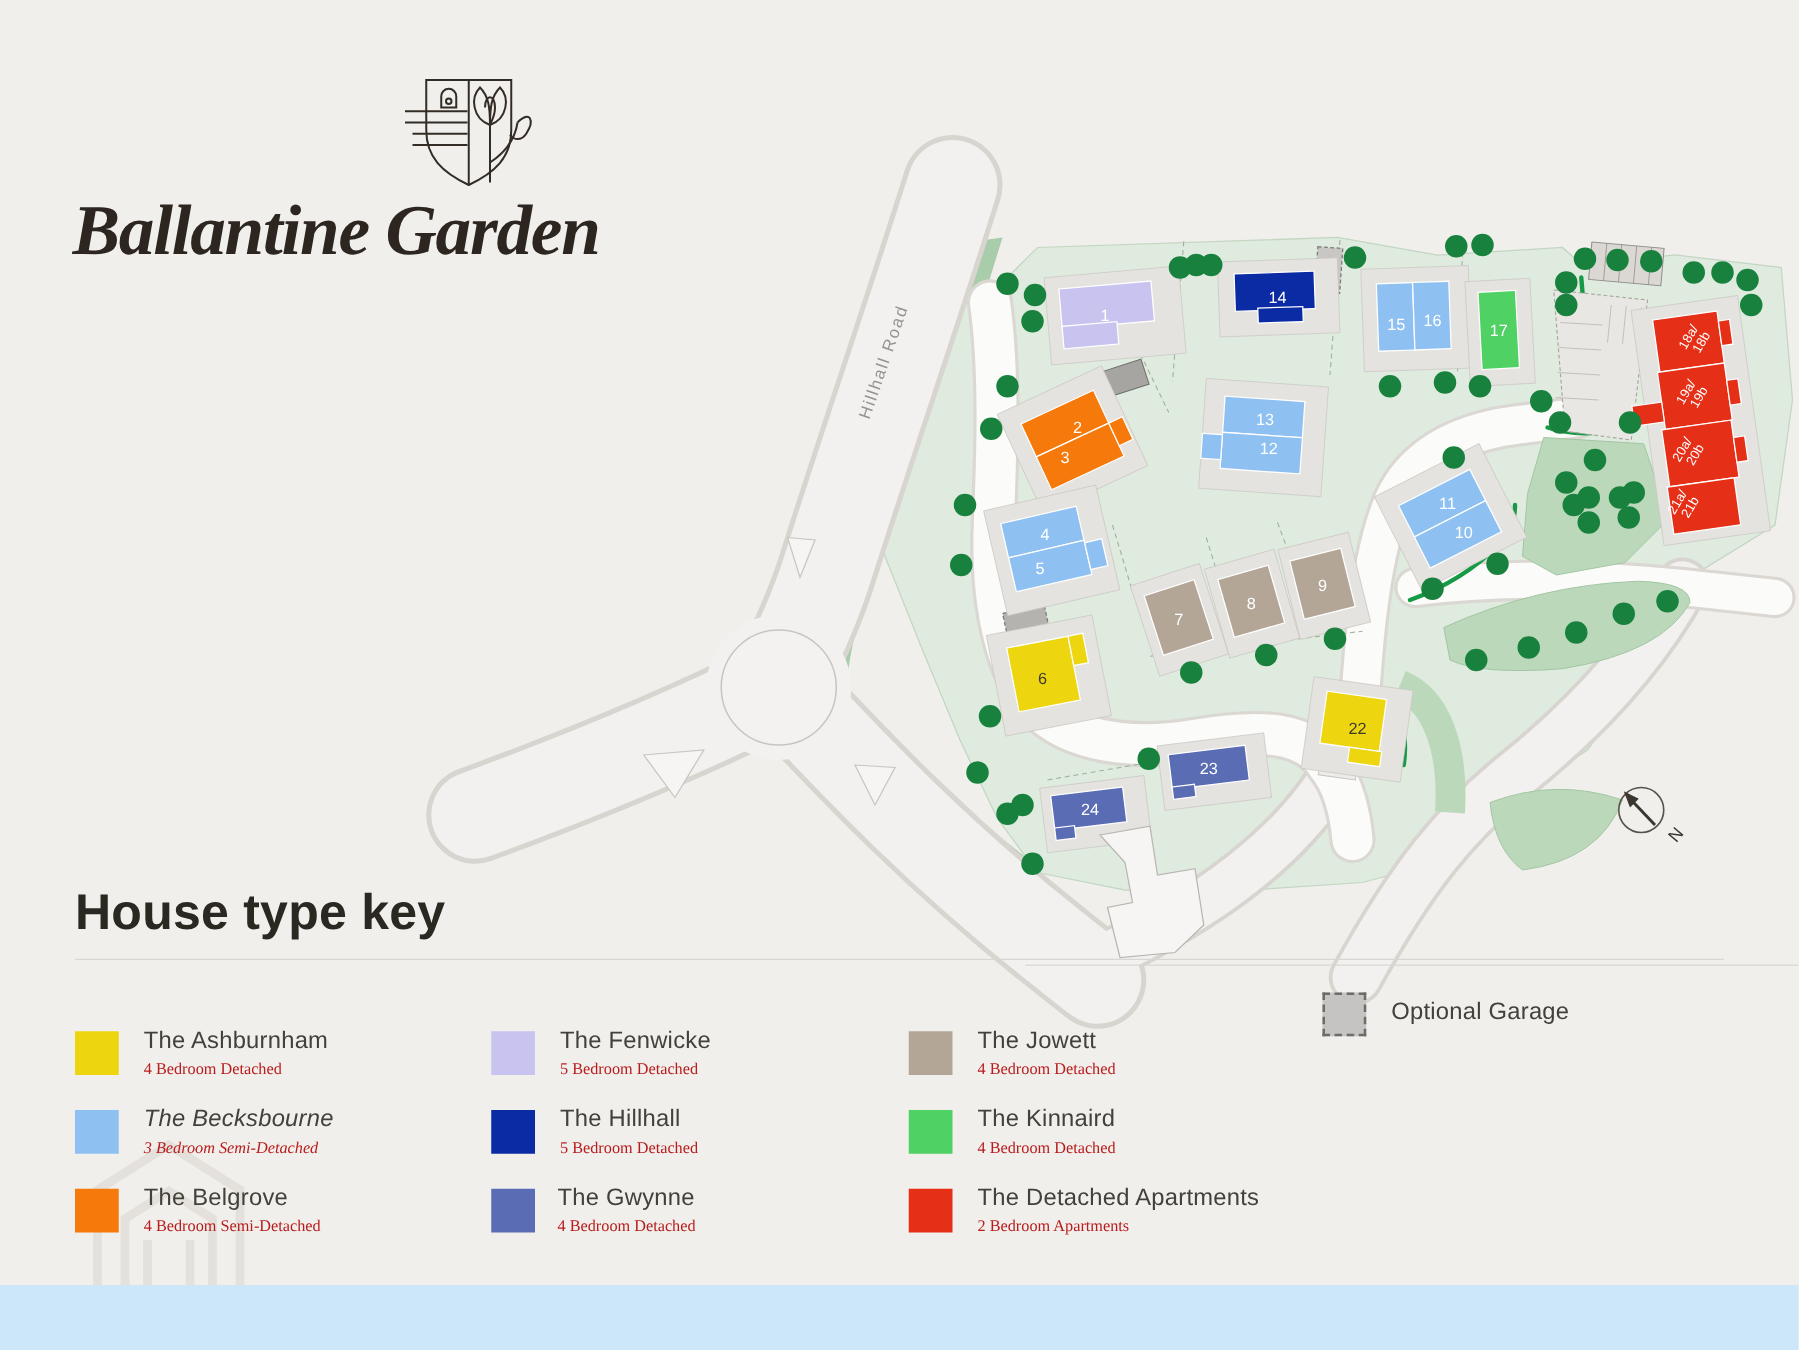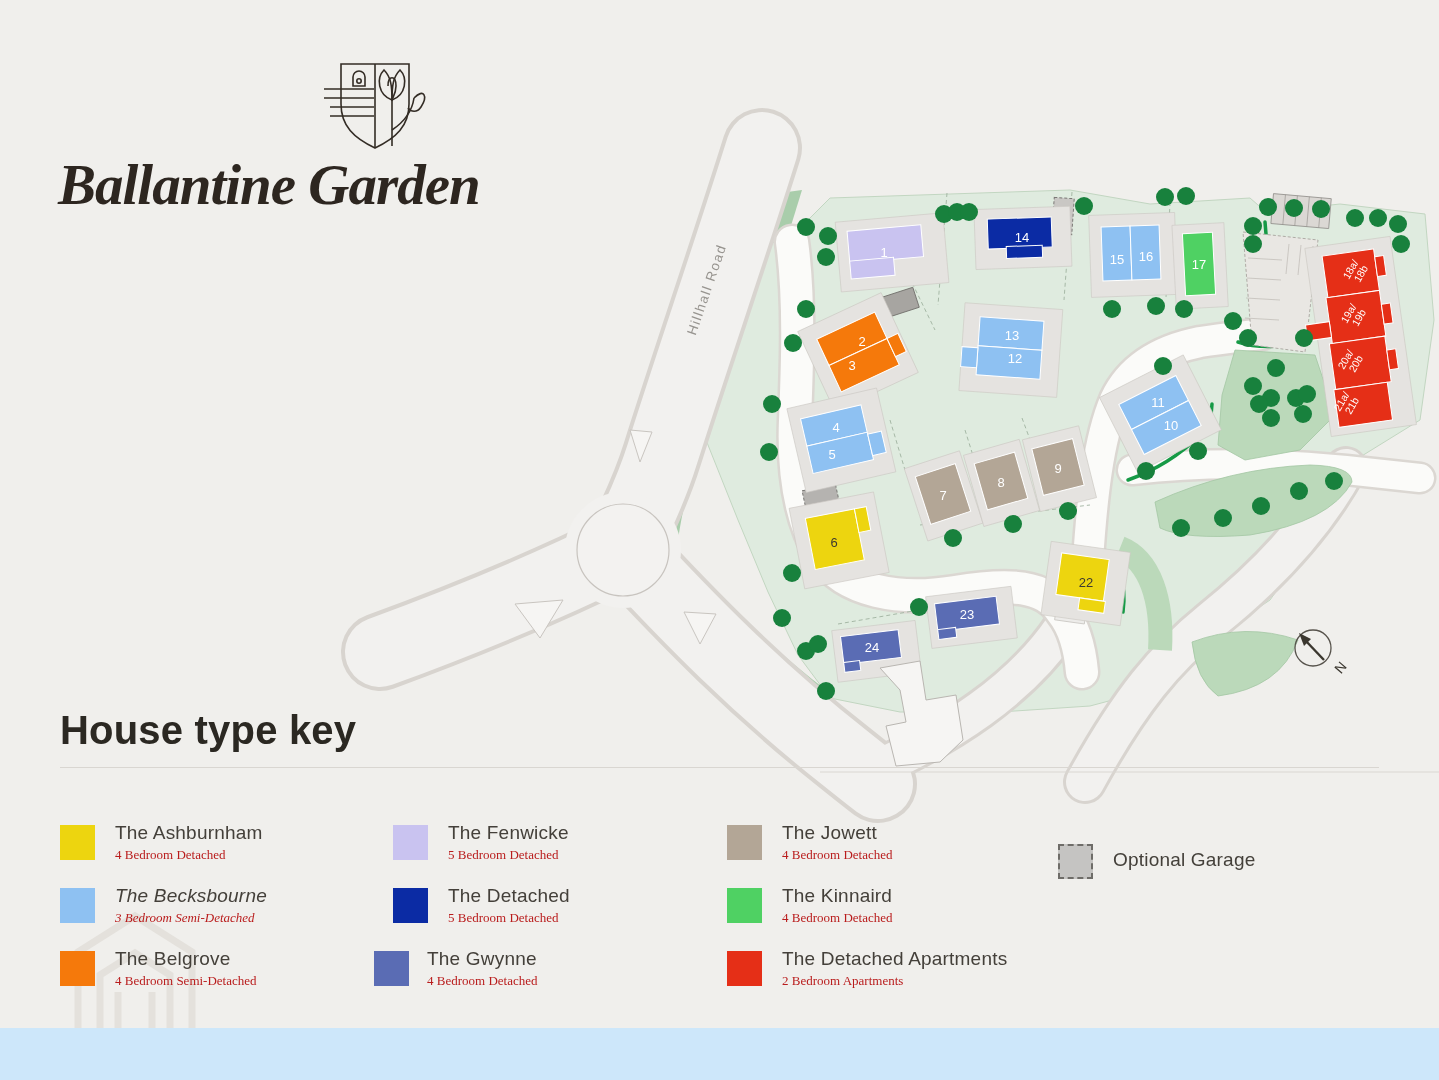--- a/index.html
+++ b/index.html
@@ -425,25 +425,25 @@
 <div class="legend-item" style="left:393px;top:822px;">
   <div class="swatch" style="background:#C9C3F0"></div>
   <div>
         <div class="lname">The Fenwicke</div>
        <div class="ldesc">5 Bedroom Detached</div>
       </div>
 </div>
 <div class="legend-item" style="left:393px;top:885px;">
   <div class="swatch" style="background:#0B2BA4"></div>
   <div>
-        <div class="lname">The Detached</div>
+        <div class="lname">The Hillhall</div>
        <div class="ldesc">5 Bedroom Detached</div>
       </div>
 </div>
-<div class="legend-item" style="left:374px;top:948px;gap:18px;">
+<div class="legend-item" style="left:393px;top:948px;gap:18px;">
   <div class="swatch" style="background:#5A6CB4"></div>
   <div>
         <div class="lname">The Gwynne</div>
        <div class="ldesc">4 Bedroom Detached</div>
       </div>
 </div>
 
 <div class="legend-item" style="left:727px;top:822px;">
   <div class="swatch" style="background:#B3A696"></div>
   <div>
@@ -459,21 +459,21 @@
       </div>
 </div>
 <div class="legend-item" style="left:727px;top:948px;">
   <div class="swatch" style="background:#E52F17"></div>
   <div>
         <div class="lname">The Detached Apartments</div>
        <div class="ldesc">2 Bedroom Apartments</div>
       </div>
 </div>
 
-<div class="legend-item" style="left:1058px;top:844px;">
+<div class="legend-item" style="left:1058px;top:794px;">
   <div class="swatch" style="background:#C5C4C2;border:2px dashed #6E6C68;width:31px;height:31px"></div>
   <div>
         <div class="lname">Optional Garage</div>
        <div class="ldesc"></div>
       </div>
 </div>
 
 <div class="footer-strip"></div>
 </div>
 

